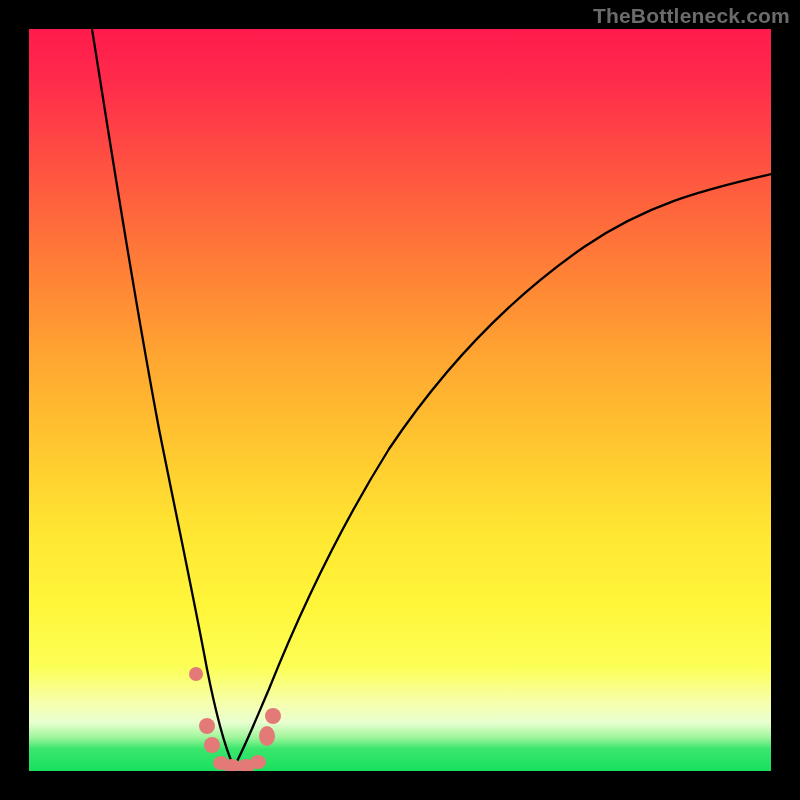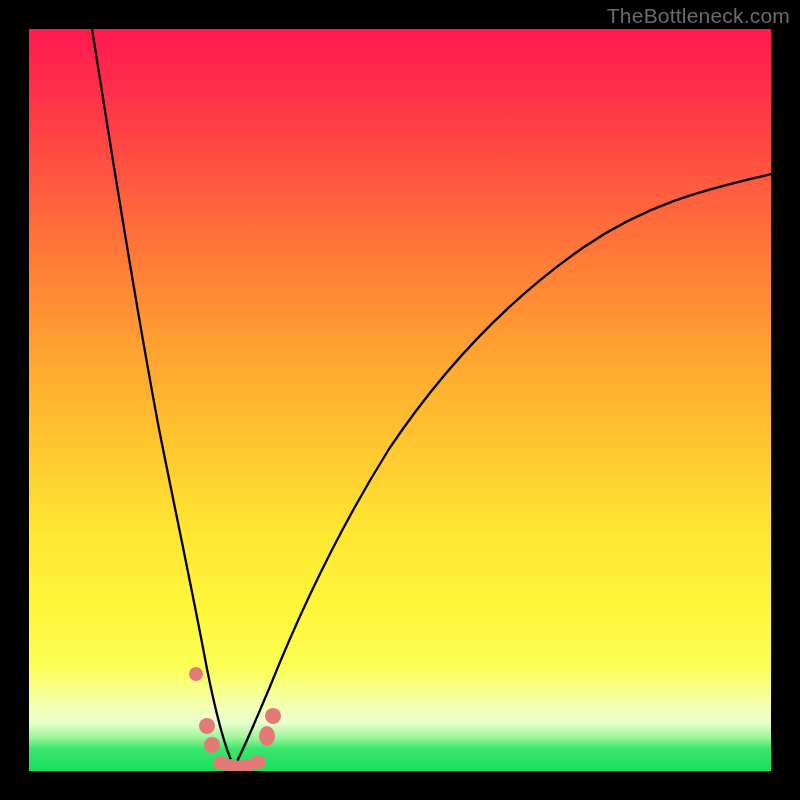--- a/index.html
+++ b/index.html
@@ -53,21 +53,21 @@
   .markers ellipse {
     fill: #e37a78;
   }
   .attribution {
     position: absolute;
     top: 4px;
     right: 10px;
     color: #6b6b6b;
     font-size: 21px;
     letter-spacing: 0.2px;
-    font-weight: 400;
+    font-weight: 700;
   }
 </style>
 </head>
 <body>
 
 <div class="frame">
 
   <div class="attribution">TheBottleneck.com</div>
 
   <div class="plot">

